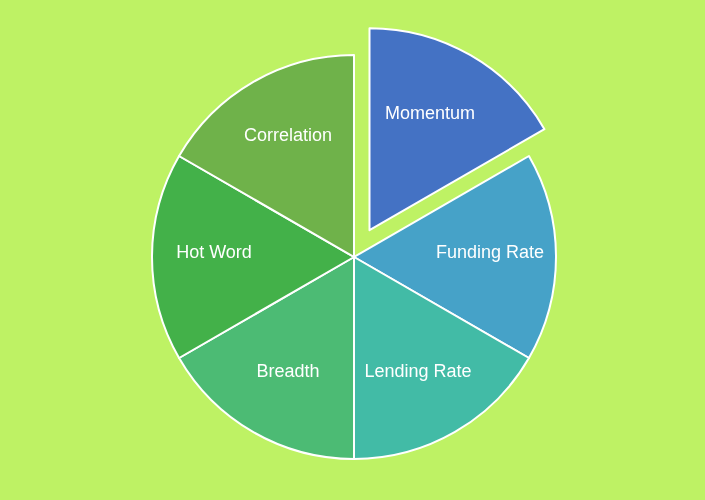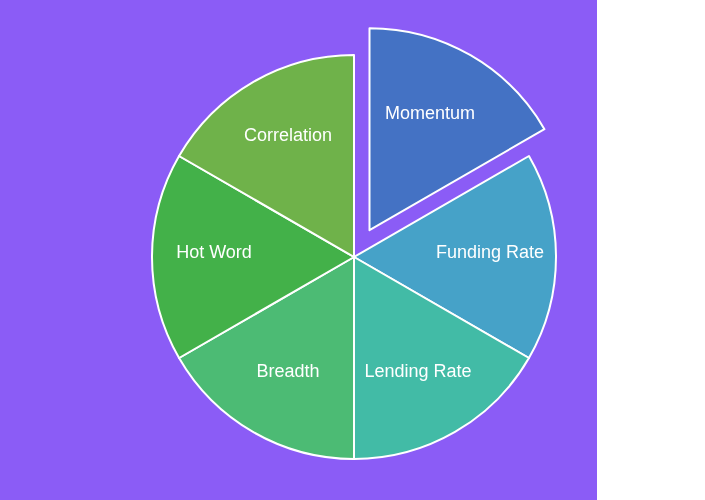--- a/index.html
+++ b/index.html
@@ -8,23 +8,23 @@
   }
   body {
     width: 705px;
     height: 500px;
     background: #ffffff;
     font-family: "Liberation Sans", sans-serif;
     overflow: hidden;
   }
   #chart-root {
     position: relative;
-    width: 597px;
+    width: 705px;
     height: 500px;
-    background: #8b5cf6;
+    background: #bef264;
   }
   #pie-svg {
     display: block;
     width: 705px;
     height: 500px;
   }
   .slice-path {
     stroke: #ffffff;
     stroke-width: 2;
     stroke-linejoin: round;

